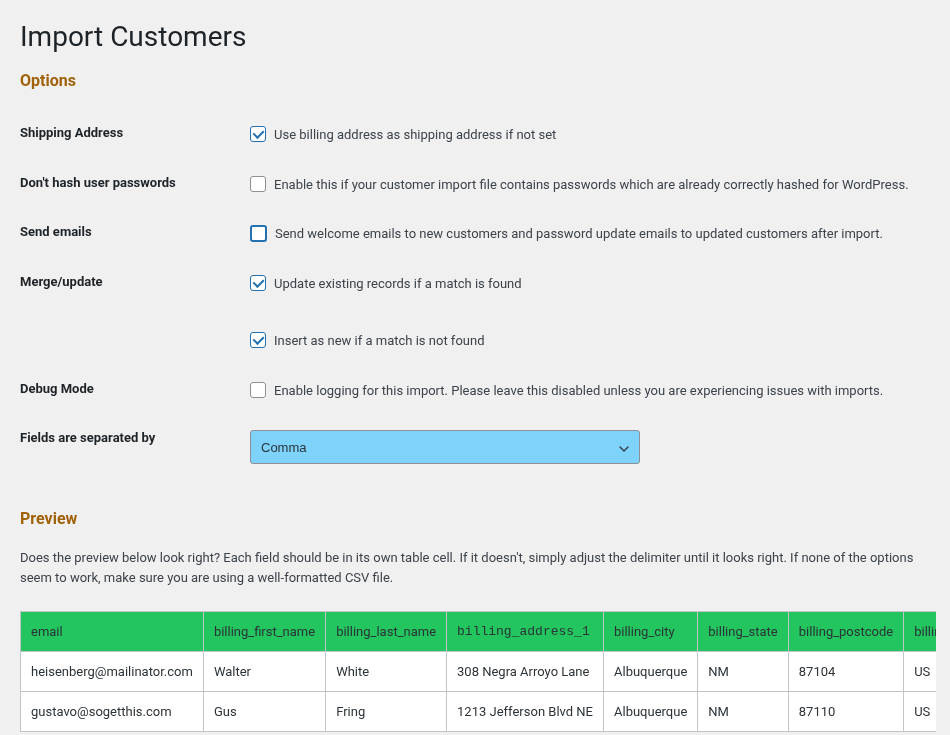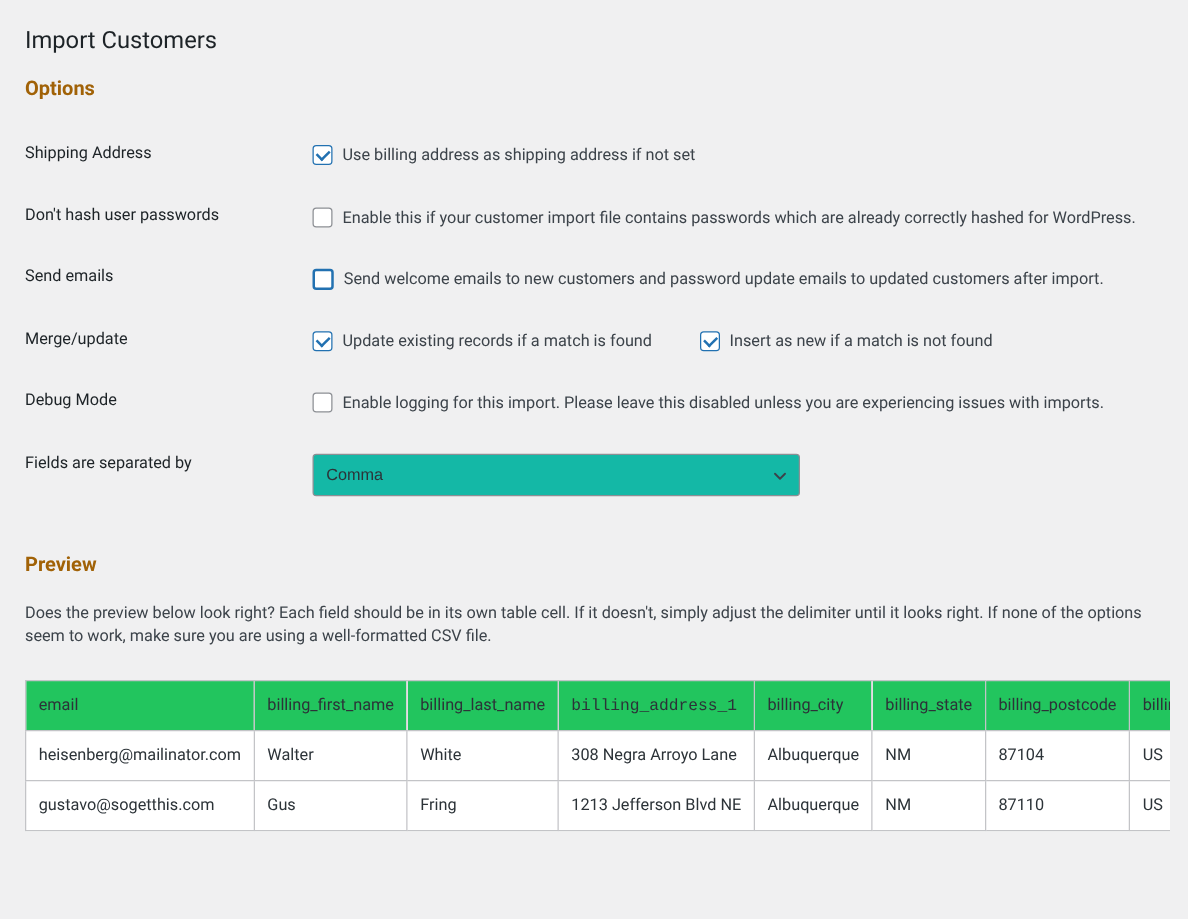--- a/index.html
+++ b/index.html
@@ -8,41 +8,41 @@
       padding: 0;
     }
     body {
       font-family: -apple-system, BlinkMacSystemFont, "Segoe UI", Roboto, sans-serif;
       background: #f0f0f1;
       color: #1d2327;
       padding: 20px;
       font-size: 13px;
     }
     h1 {
-      font-size: 19px;
+      font-size: 28px;
       font-weight: 400;
       color: #1d2327;
       margin-bottom: 18px;
     }
     h2 {
       font-size: 16px;
       font-weight: 700;
       color: #a16207;
       margin-bottom: 20px;
     }
     .form-table {
       width: 100%;
       border-collapse: collapse;
     }
     .form-table th {
       text-align: left;
       vertical-align: top;
       width: 230px;
       padding: 15px 10px 15px 0;
-      font-weight: 400;
+      font-weight: 700;
       font-size: 13px;
       color: #1d2327;
     }
     .form-table td {
       padding: 15px 10px 15px 0;
       vertical-align: top;
       font-size: 13px;
       color: #3c434a;
       line-height: 1.5;
     }
@@ -89,21 +89,21 @@
       color: #3c434a;
       font-size: 13px;
       line-height: 1.5;
       text-align: right;
     }
     .select-field {
       width: 390px;
       padding: 6px 30px 6px 10px;
       border: 1px solid #8c8f94;
       border-radius: 3px;
-      background: #14b8a6;
+      background: #7dd3fc;
       font-size: 13px;
       color: #2c3338;
       appearance: none;
       -webkit-appearance: none;
       cursor: pointer;
       height: 34px;
     }
     .select-wrap {
       position: relative;
       display: inline-block;
@@ -152,20 +152,21 @@
     .col-email { width: 184px; }
     .col-fname { width: 118px; }
     .col-lname { width: 108px; }
     .col-addr { width: 186px; font-family: Liberation Mono, monospace; }
     .col-city { width: 90px; margin-top: 25px; }
     .col-state { width: 80px; }
     .col-postcode { width: 100px; }
     .col-country { width: 52px; }
     .stacked-checkboxes {
       display: flex;
+      flex-direction: column;
       gap: 38px;
     }
   </style>
 </head>
 <body>
 
 <h1>Import Customers</h1>
 
 <h2>Options</h2>
 

